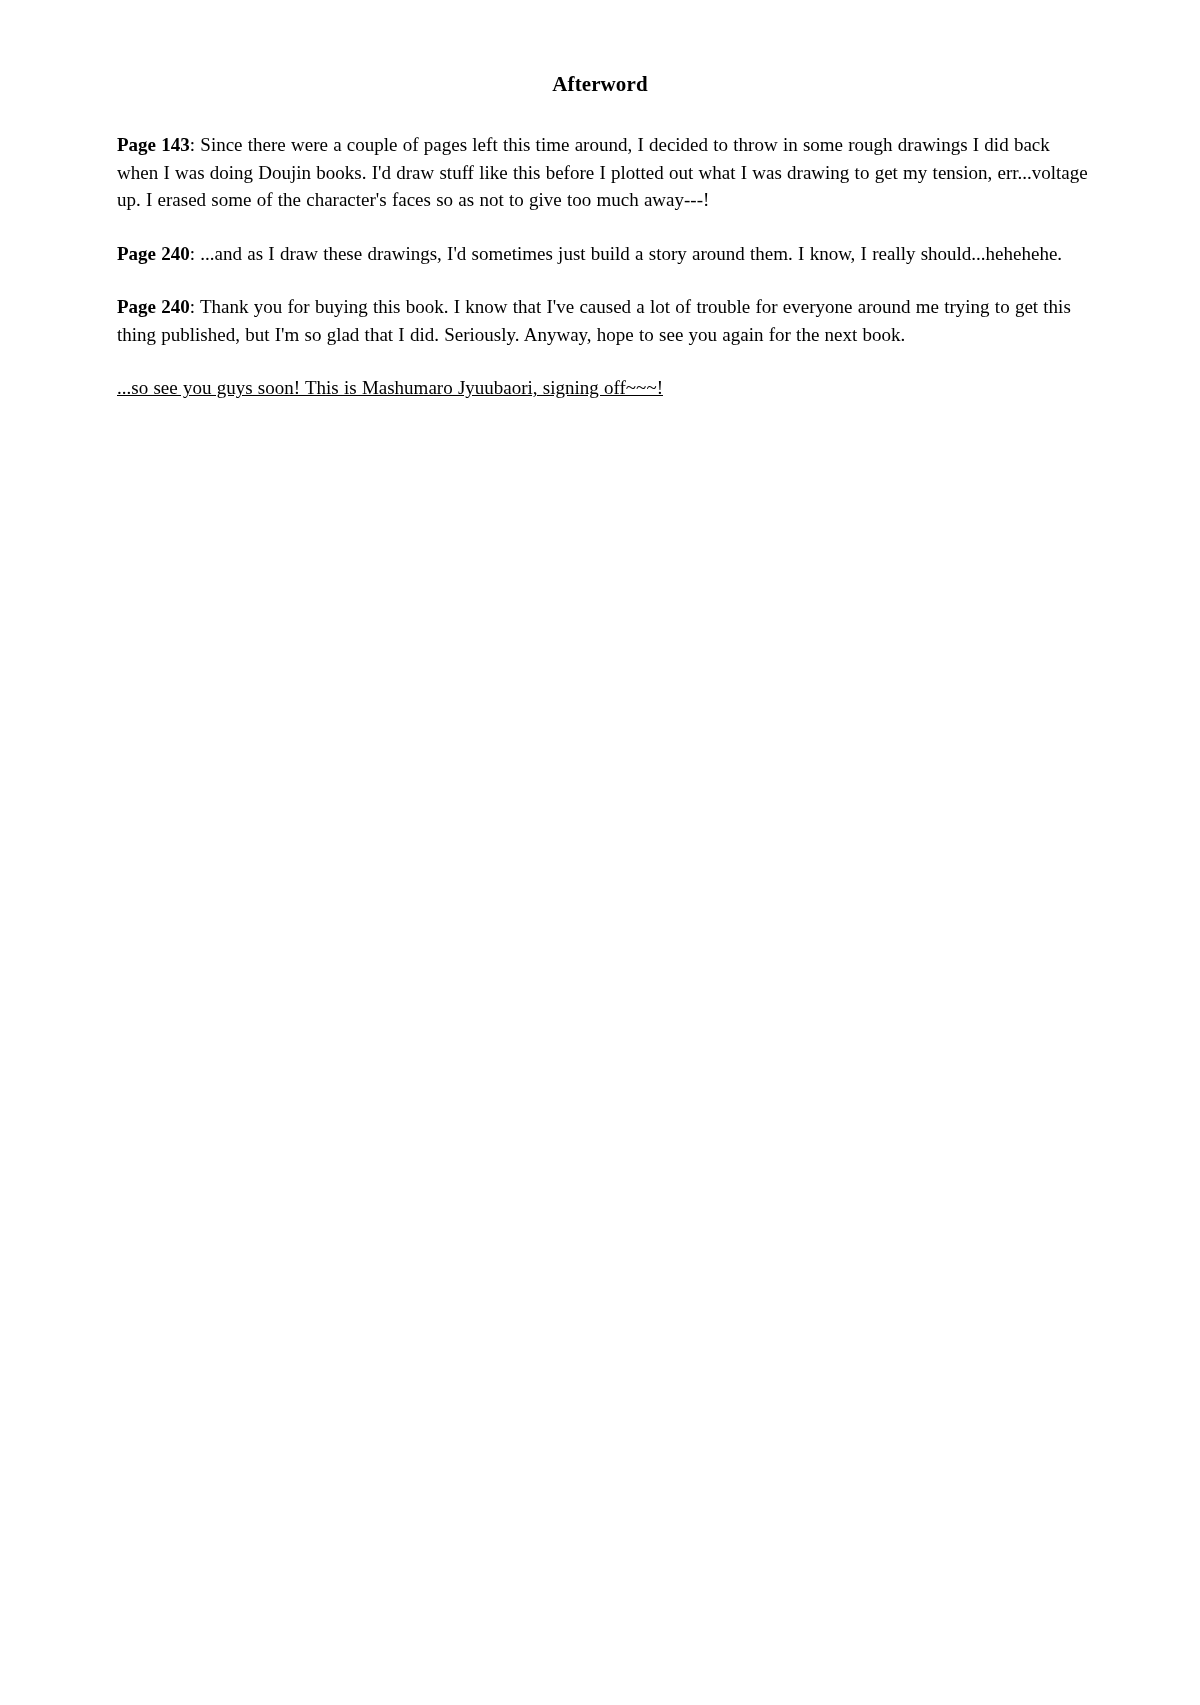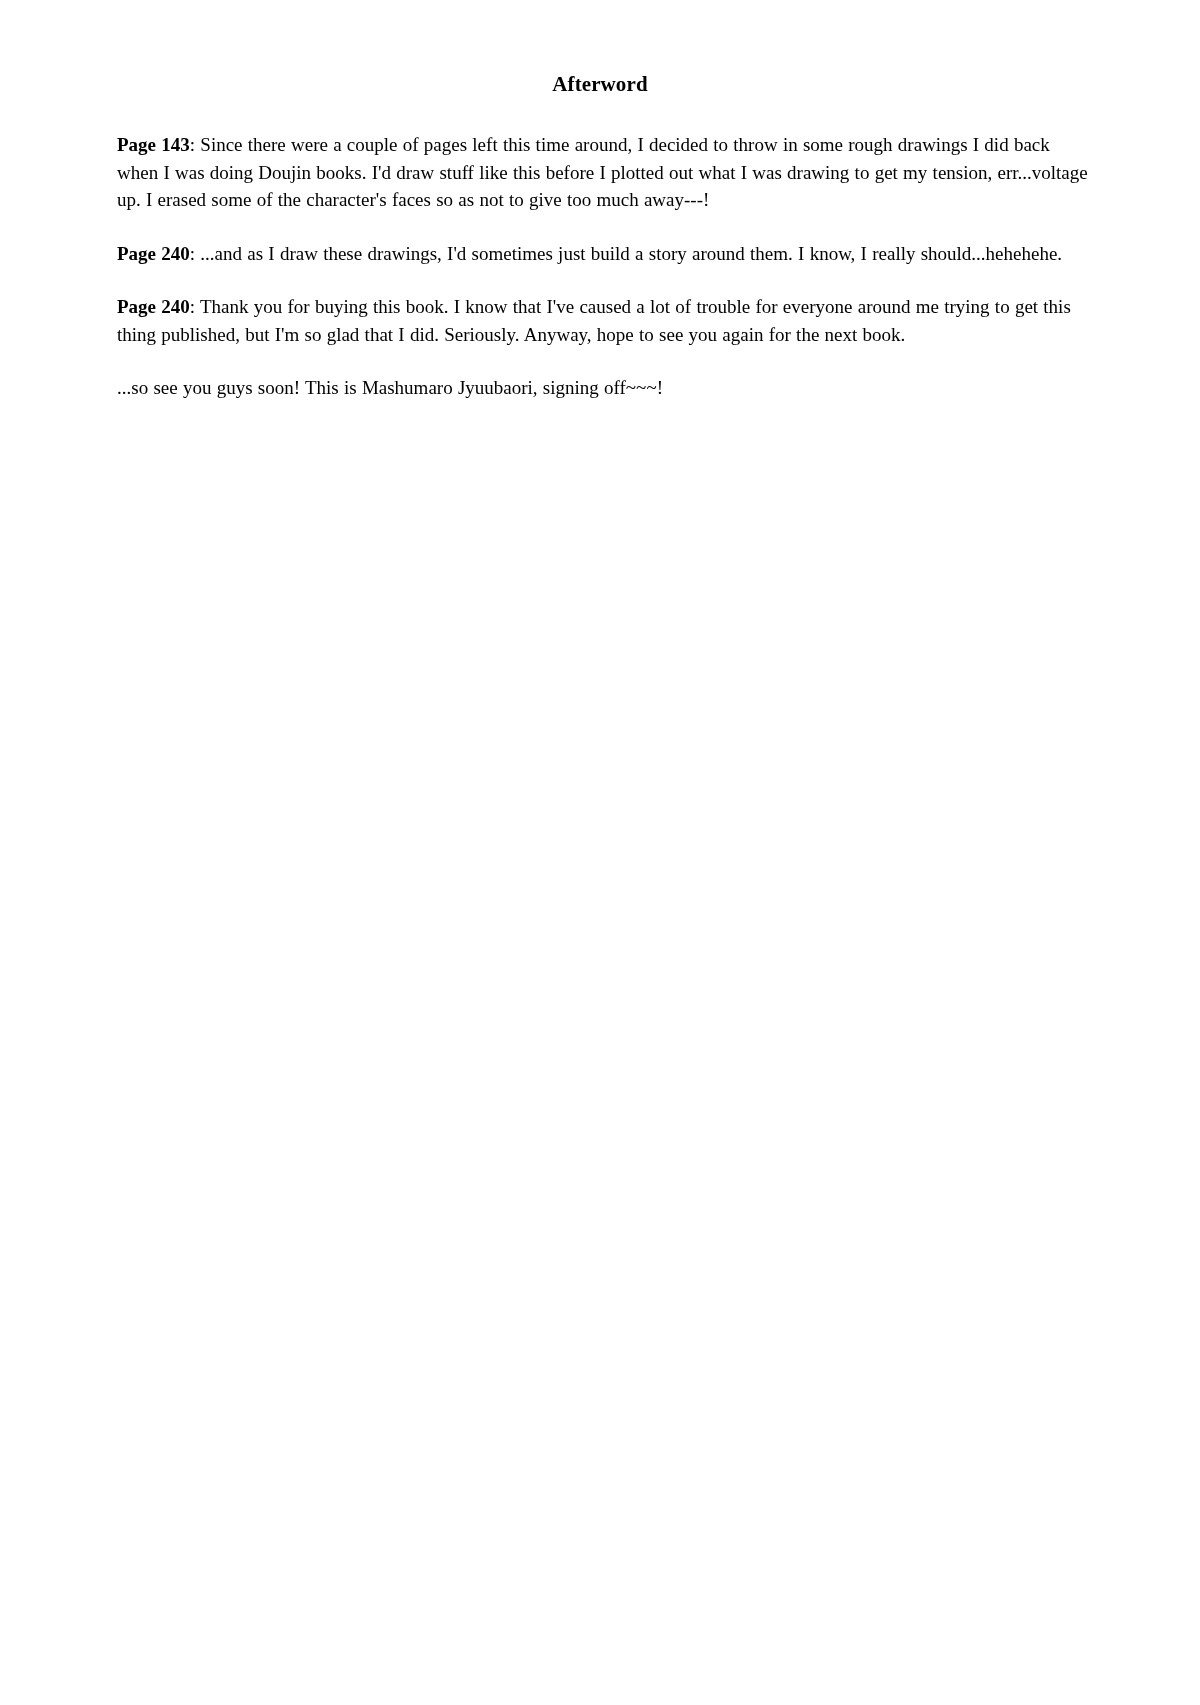--- a/index.html
+++ b/index.html
@@ -29,20 +29,21 @@
   }
   .para {
     font-size: 19px;
     line-height: 1.45;
     text-align: left;
     margin: 0 0 26px 12px;
     word-spacing: 0.5px;
   }
   .para:last-child {
     margin-bottom: 0;
+    text-decoration: underline;
   }
   .label {
     font-weight: bold;
   }
   .body-text {
     font-weight: normal;
   }
 </style>
 </head>
 <body>

